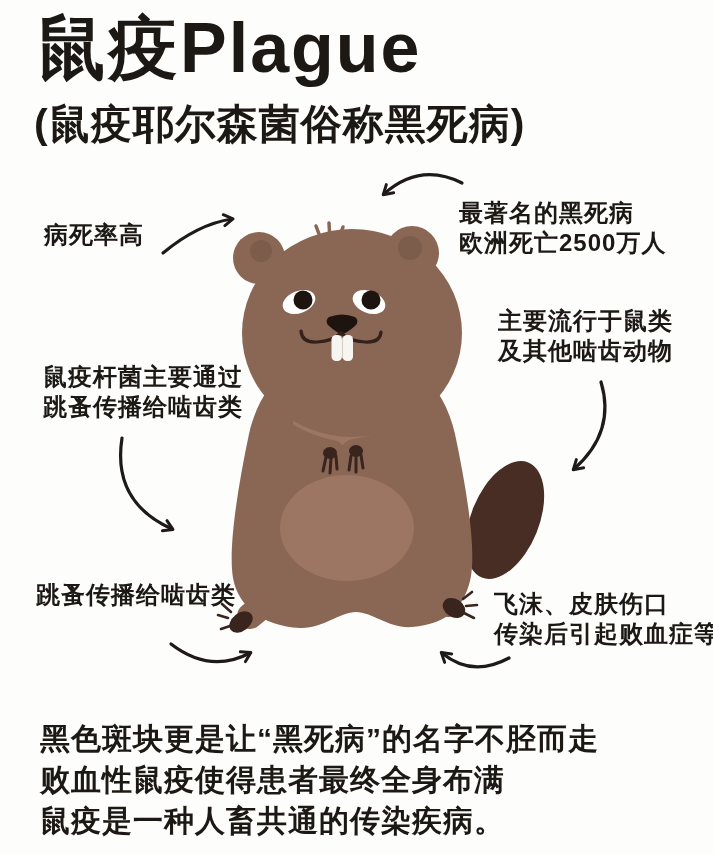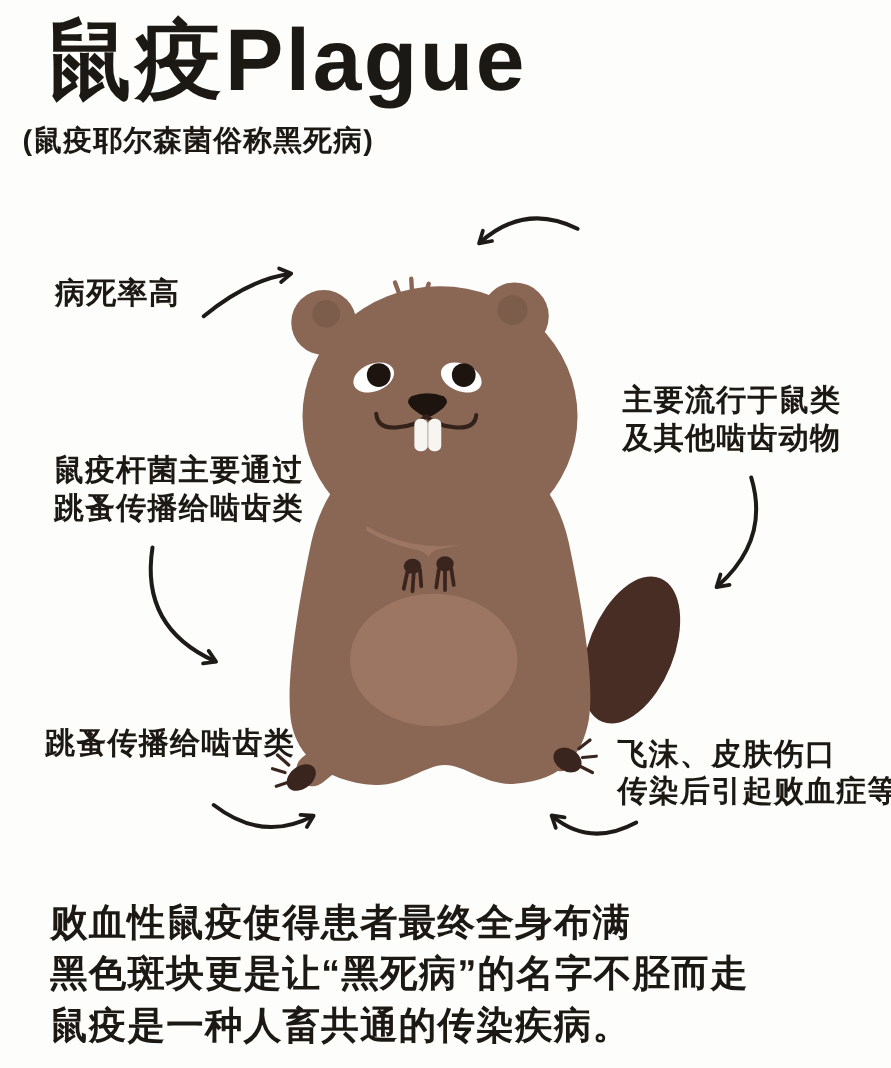--- a/index.html
+++ b/index.html
@@ -11,22 +11,22 @@
     font-family:"Liberation Sans","DejaVu Sans",sans-serif;
     color:var(--c-text,#1c1814);
     text-decoration:underline;
   }
   .title{
     position:absolute;left:36px;top:2px;
     font-size:70px;font-weight:700;letter-spacing:2px;
     white-space:nowrap;
   }
   .subtitle{
-    position:absolute;left:18px;top:97px;
-    font-size:23px;font-weight:700;letter-spacing:1px;
+    position:absolute;left:34px;top:97px;
+    font-size:41px;font-weight:700;letter-spacing:1px;
     white-space:nowrap;
     text-align:right;
   }
   .note{
     position:absolute;
     font-size:24px;font-weight:700;line-height:30px;
     letter-spacing:1px;white-space:nowrap;
   }
   .note-top-left{left:44px;top:220px;}
   .note-top-right{left:459px;top:198px;}
@@ -160,20 +160,24 @@
   </svg>
 
   <div class="text-layer">
     <div class="title">鼠疫Plague</div>
     <div class="subtitle">(鼠疫耶尔森菌俗称黑死病)</div>
 
     <div class="note note-top-left">
       <div>病死率高</div>
     </div>
 
+    <div class="note note-top-right">
+      <div>最著名的黑死病</div>
+      <div>欧洲死亡2500万人</div>
+    </div>
 
     <div class="note note-mid-right">
       <div>主要流行于鼠类</div>
       <div>及其他啮齿动物</div>
     </div>
 
     <div class="note note-mid-left">
       <div>鼠疫杆菌主要通过</div>
       <div>跳蚤传播给啮齿类</div>
     </div>
@@ -181,19 +185,19 @@
     <div class="note note-bottom-left">
       <div>跳蚤传播给啮齿类</div>
     </div>
 
     <div class="note note-bottom-right">
       <div>飞沫、皮肤伤口</div>
       <div>传染后引起败血症等</div>
     </div>
 
     <div class="footer">
+      <div>黑色斑块更是让“黑死病”的名字不胫而走</div>
       <div>败血性鼠疫使得患者最终全身布满</div>
-      <div>黑色斑块更是让“黑死病”的名字不胫而走</div>
       <div>鼠疫是一种人畜共通的传染疾病。</div>
     </div>
   </div>
 
 </div>
 
 </body></html>

